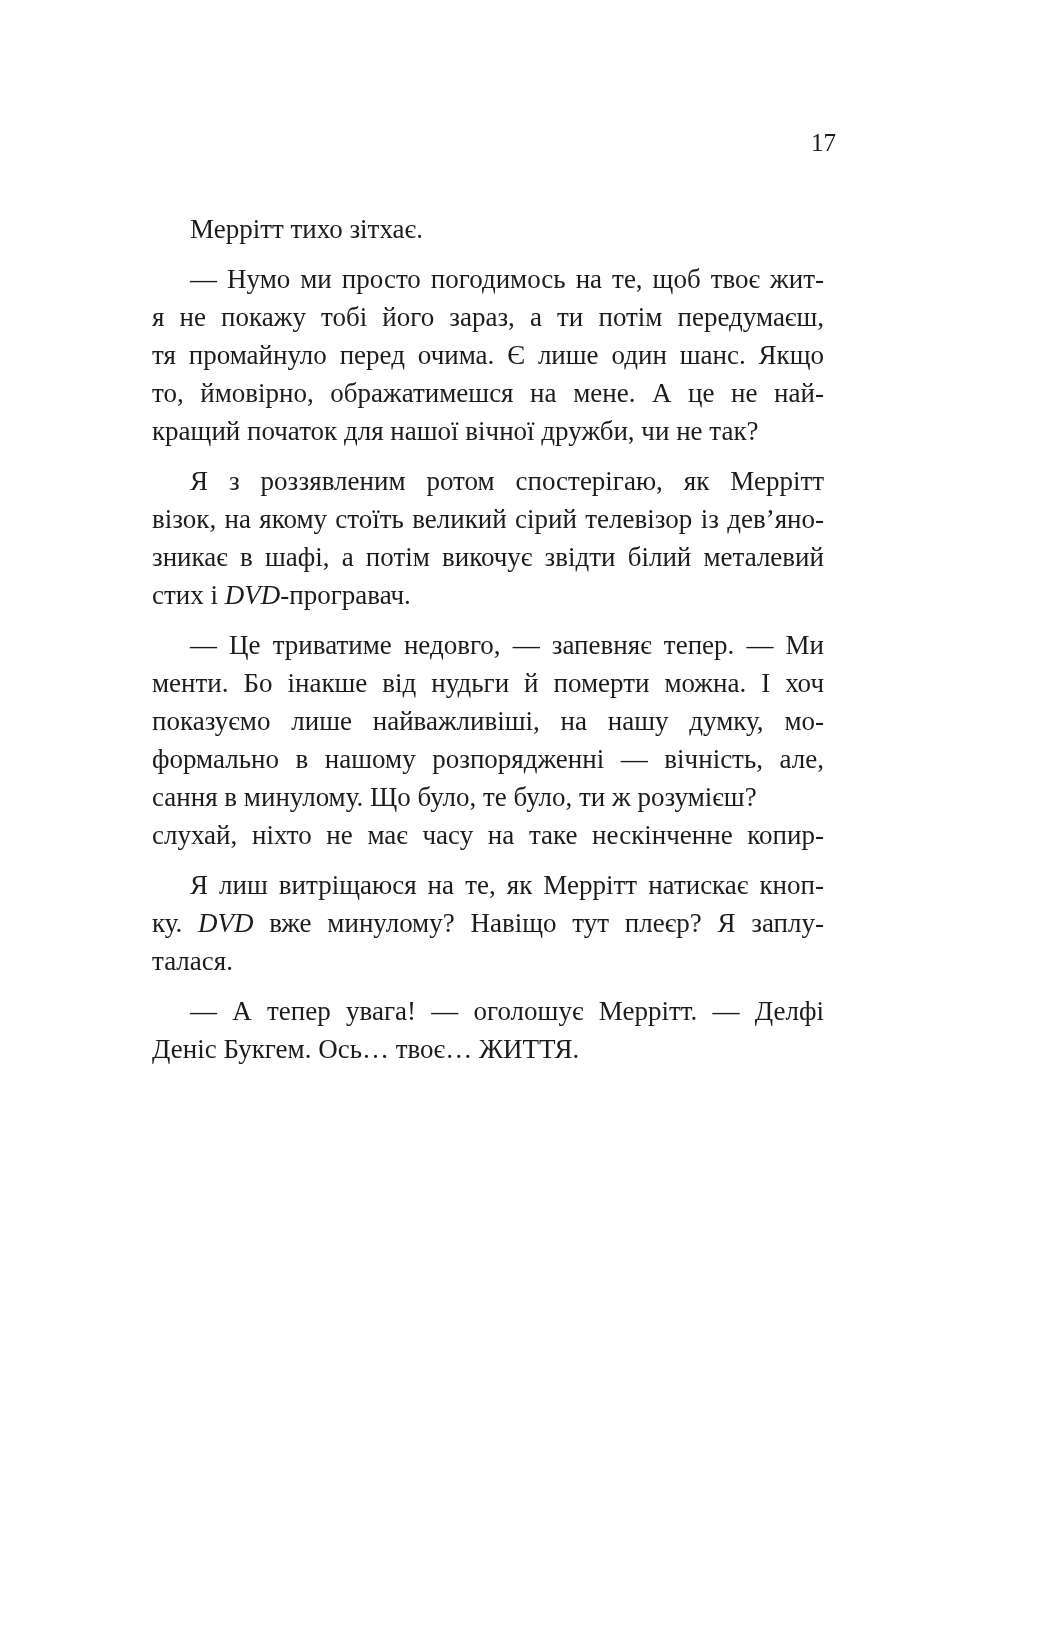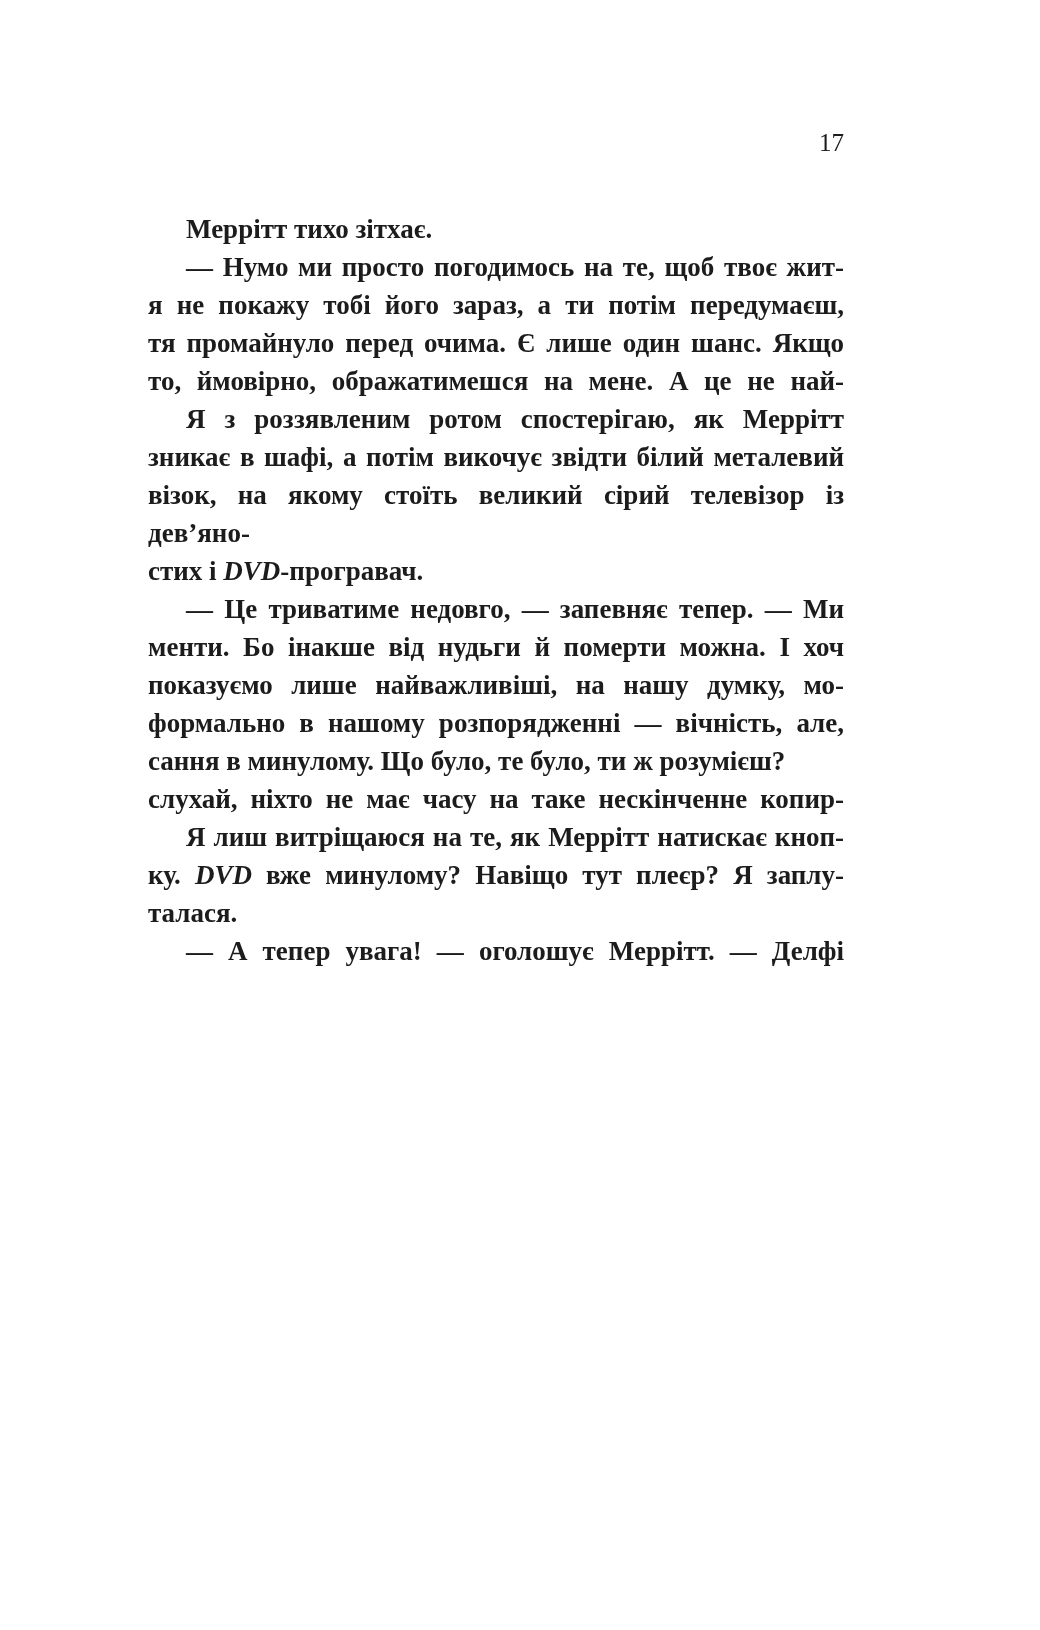--- a/index.html
+++ b/index.html
@@ -12,39 +12,38 @@
     width: 1040px;
     height: 1630px;
     background: #ffffff;
     color: #1c1c1c;
     font-family: "Liberation Serif", "DejaVu Serif", serif;
     overflow: hidden;
     box-sizing: border-box;
   }
   .content {
     position: absolute;
-    left: 148px;
+    left: 140px;
     top: 0;
     width: 696px;
   }
   .page-number {
     padding-top: 128px;
     text-align: right;
     font-size: 25px;
     line-height: 30px;
     color: #1c1c1c;
   }
   .body-text {
     margin-top: 52px;
     font-size: 27px;
     line-height: 38px;
   }
   .paragraph {
-    margin: 0;
-    font-weight: bold;
+    margin: 12px;
   }
   .line {
     text-align: justify;
     text-align-last: justify;
     white-space: normal;
   }
   .line.last {
     text-align-last: left;
   }
   .line.first {
@@ -62,38 +61,40 @@
     <div class="page-number">17</div>
     <div class="body-text" id="body-text">
         <div class="paragraph">
           <div class="line first last"><span class="run">Меррітт тихо зітхає.</span></div>
         </div>
         <div class="paragraph">
           <div class="line first"><span class="run">— Нумо ми просто погодимось на те, щоб твоє жит-</span></div>
           <div class="line"><span class="run">я не покажу тобі його зараз, а ти потім передумаєш,</span></div>
           <div class="line"><span class="run">тя промайнуло перед очима. Є лише один шанс. Якщо</span></div>
           <div class="line"><span class="run">то, ймовірно, ображатимешся на мене. А це не най-</span></div>
+          <div class="line last"><span class="run">кращий початок для нашої вічної дружби, чи не так?</span></div>
         </div>
         <div class="paragraph">
           <div class="line first"><span class="run">Я з роззявленим ротом спостерігаю, як Меррітт</span></div>
+          <div class="line"><span class="run">візок, на якому стоїть великий сірий телевізор із дев’яно-</span></div>
           <div class="line"><span class="run">зникає в шафі, а потім викочує звідти білий металевий</span></div>
-          <div class="line"><span class="run">візок, на якому стоїть великий сірий телевізор із дев’яно-</span></div>
           <div class="line last"><span class="run">стих і </span><span class="run italic">DVD</span><span class="run">-програвач.</span></div>
         </div>
         <div class="paragraph">
           <div class="line first"><span class="run">— Це триватиме недовго, — запевняє тепер. — Ми</span></div>
           <div class="line"><span class="run">менти. Бо інакше від нудьги й померти можна. І хоч</span></div>
           <div class="line"><span class="run">показуємо лише найважливіші, на нашу думку, мо-</span></div>
           <div class="line"><span class="run">формально в нашому розпорядженні — вічність, але,</span></div>
           <div class="line last"><span class="run">сання в минулому. Що було, те було, ти ж розумієш?</span></div>
           <div class="line"><span class="run">слухай, ніхто не має часу на таке нескінченне копир-</span></div>
         </div>
         <div class="paragraph">
           <div class="line first"><span class="run">Я лиш витріщаюся на те, як Меррітт натискає кноп-</span></div>
           <div class="line"><span class="run">ку. </span><span class="run italic">DVD</span><span class="run"> вже минулому? Навіщо тут плеєр? Я заплу-</span></div>
           <div class="line last"><span class="run">талася.</span></div>
         </div>
         <div class="paragraph">
           <div class="line first"><span class="run">— А тепер увага! — оголошує Меррітт. — Делфі</span></div>
+          <div class="line last"><span class="run">Деніс Букгем. Ось… твоє… ЖИТТЯ.</span></div>
         </div>
       </div>
   </div>
 </div>
 
 </body></html>

